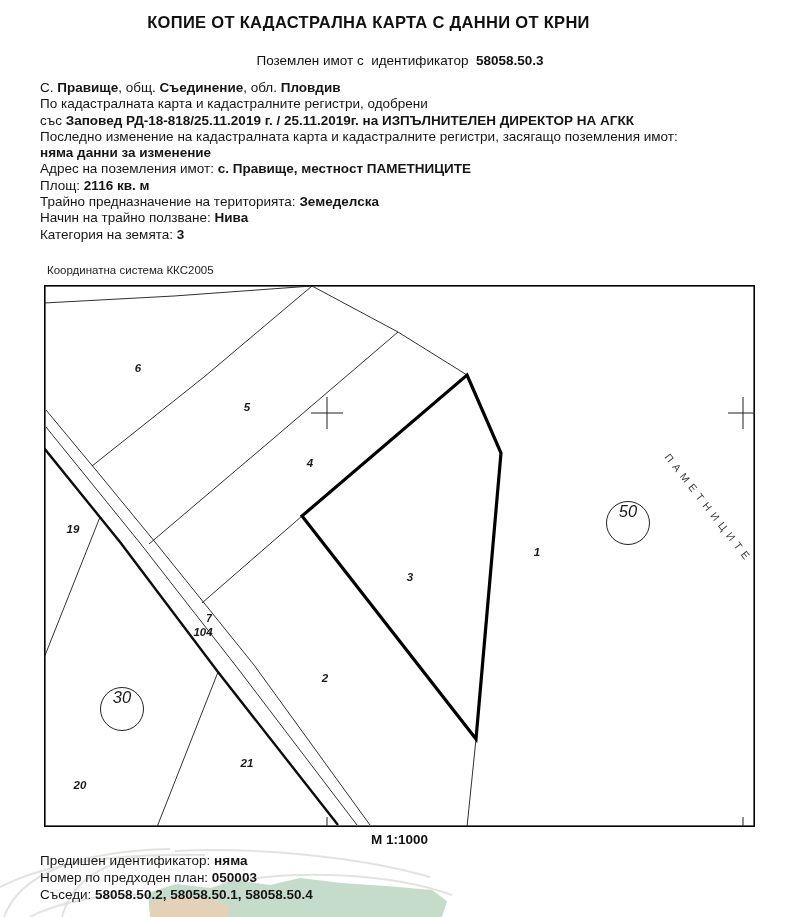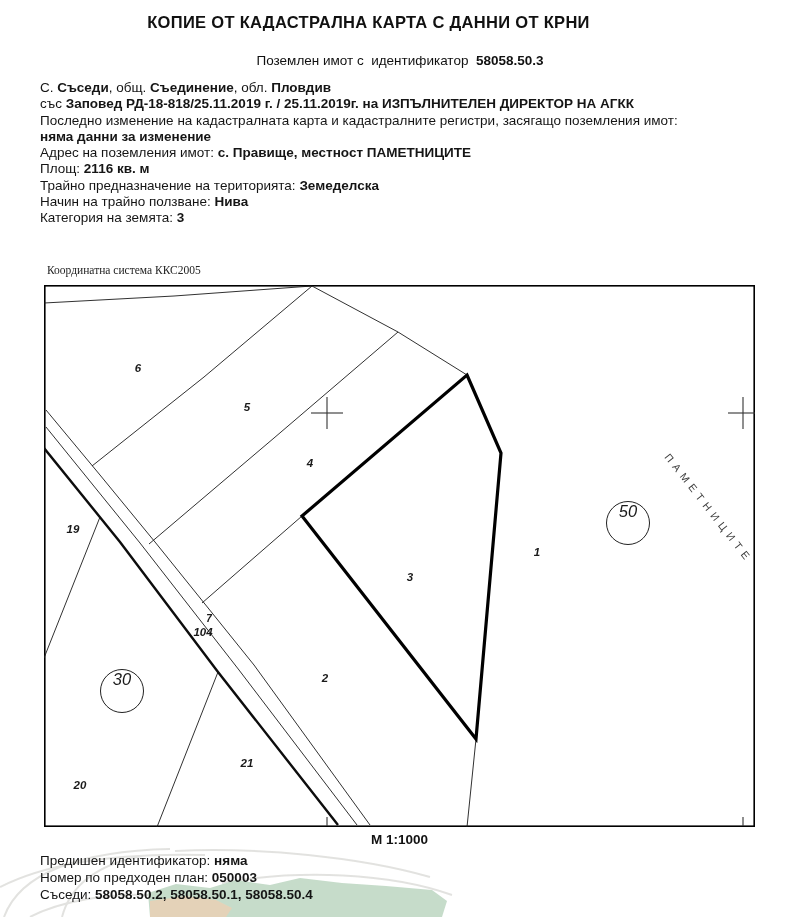--- a/index.html
+++ b/index.html
@@ -14,21 +14,21 @@
   }
   .doc-subtitle{
     position:absolute;top:53px;left:0;width:800px;text-align:center;
     font-size:13.5px;white-space:pre-wrap;color:#111;
   }
   .info-block{
     position:absolute;left:40px;top:80px;width:740px;
     font-size:13.5px;line-height:16.3px;color:#151515;
   }
   .coord-label{
-    position:absolute;left:47px;top:264px;font-size:11.5px;color:#222;font-family:Liberation Serif, serif;
+    position:absolute;left:47px;top:264px;font-size:11.5px;color:#222;
   }
   .map-wrap{
     position:absolute;left:44px;top:285px;width:711px;height:542px;
   }
   .map-wrap svg{position:absolute;left:0;top:0;}
   .plabel{
     position:absolute;transform:translate(-50%,-50%);
     font-style:italic;font-weight:600;font-size:11.5px;color:#1a1a1a;
     white-space:nowrap;
   }
@@ -69,21 +69,22 @@
     <path d="M30,74 C 60,58 110,50 150,52"></path>
   </g>
   <path d="M148,50 L176,41 L210,45 L236,37 L270,42 L300,35 L342,40 L386,43 L432,47 L447,58 L442,74 L150,74 Z" fill="#9dc3a5" opacity="0.9"></path>
   <path d="M150,58 L186,53 L216,57 L232,65 L226,74 L150,74 Z" fill="#d9bb90" opacity="0.95"></path>
 </svg>
 
 <div class="doc-title">КОПИЕ ОТ КАДАСТРАЛНА КАРТА С ДАННИ ОТ КРНИ</div>
 <div class="doc-subtitle"><span>Поземлен имот с  идентификатор  </span><span style="font-weight: bold;">58058.50.3</span></div>
 
 <div class="info-block">
-  <div class="tline"><span>С. </span><span style="font-weight: bold;">Съседи</span><span>, общ. </span><span style="font-weight: bold;">Съединение</span><span>, обл. </span><span style="font-weight: bold;">Пловдив</span></div>
+  <div class="tline"><span>С. </span><span style="font-weight: bold;">Правище</span><span>, общ. </span><span style="font-weight: bold;">Съединение</span><span>, обл. </span><span style="font-weight: bold;">Пловдив</span></div>
+  <div class="tline"><span>По кадастралната карта и кадастралните регистри, одобрени</span></div>
   <div class="tline"><span>със </span><span style="font-weight: bold;">Заповед РД-18-818/25.11.2019 г. / 25.11.2019г. на ИЗПЪЛНИТЕЛЕН ДИРЕКТОР НА АГКК</span></div>
   <div class="tline"><span>Последно изменение на кадастралната карта и кадастралните регистри, засягащо поземления имот:</span></div>
   <div class="tline"><span style="font-weight: bold;">няма данни за изменение</span></div>
   <div class="tline"><span>Адрес на поземления имот: </span><span style="font-weight: bold;">с. Правище, местност ПАМЕТНИЦИТЕ</span></div>
   <div class="tline"><span>Площ: </span><span style="font-weight: bold;">2116 кв. м</span></div>
   <div class="tline"><span>Трайно предназначение на територията: </span><span style="font-weight: bold;">Земеделска</span></div>
   <div class="tline"><span>Начин на трайно ползване: </span><span style="font-weight: bold;">Нива</span></div>
   <div class="tline"><span>Категория на земята: </span><span style="font-weight: bold;">3</span></div>
 </div>
 
@@ -139,21 +140,21 @@
   <div class="plabel" style="left:266px;top:178px">4</div>
   <div class="plabel" style="left:366px;top:292px">3</div>
   <div class="plabel" style="left:493px;top:267px">1</div>
   <div class="plabel" style="left:281px;top:393px">2</div>
   <div class="plabel" style="left:29px;top:244px">19</div>
   <div class="plabel" style="left:36px;top:500px">20</div>
   <div class="plabel" style="left:203px;top:478px">21</div>
   <div class="plabel" style="left:159px;top:347px">104</div>
   <div class="plabel small" style="left:165px;top:333px">7</div>
 
-  <div class="circ" style="left:56px;top:384px">
+  <div class="circ" style="left:56px;top:402px">
     <span>30</span>
   </div>
   <div class="circ" style="left:562px;top:216px">
     <span>50</span>
   </div>
 
   <div class="locality">ПАМЕТНИЦИТЕ</div>
 </div>
 
 <div class="scale-label">М 1:1000</div>

